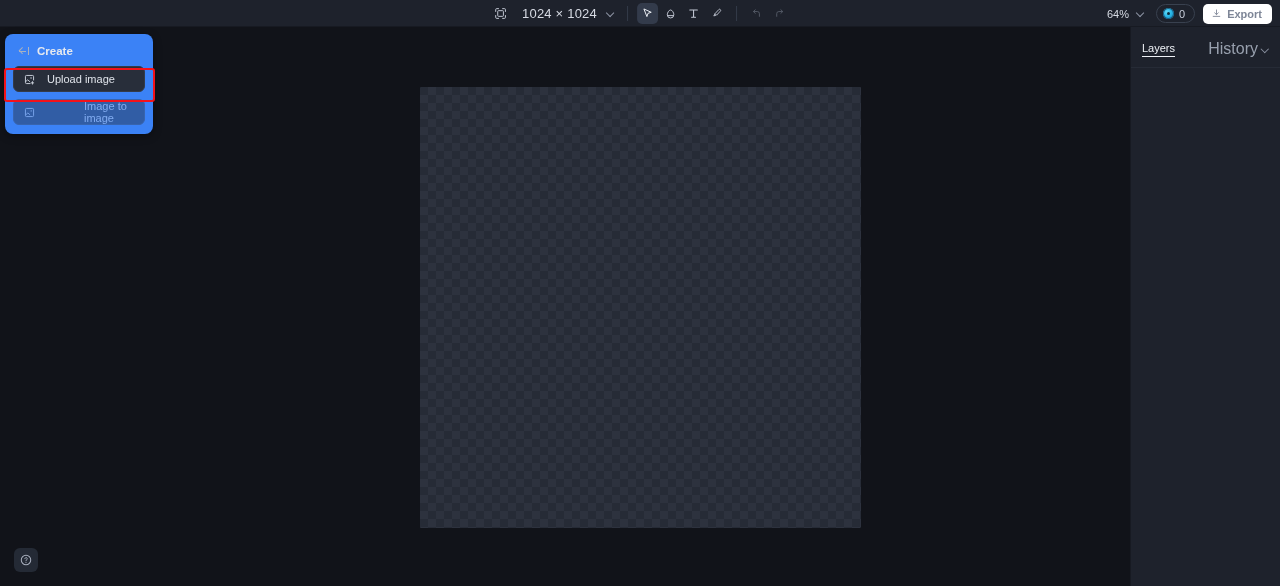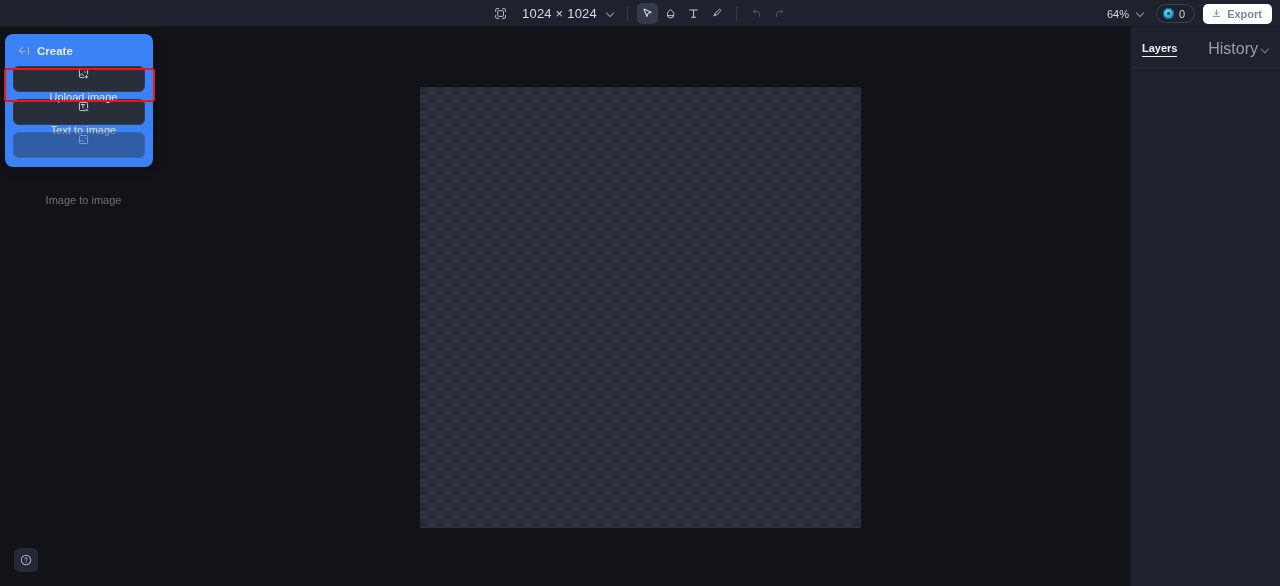--- a/index.html
+++ b/index.html
@@ -101,21 +101,21 @@
   }
   .collapse-arrow {
     position:absolute; left:0.5px; top:2.5px; width:4.5px; height:4.5px;
     border-left:1.3px solid #aab1bf; border-bottom:1.3px solid #aab1bf;
     transform:rotate(45deg);
   }
   .create-item {
     display:flex; align-items:center; gap:11px;
     height:26px; margin-bottom:7px;
     background:#282e3a; border:1px solid #343b49; border-radius:6px;
-    padding-left:9px; cursor:pointer;flex-direction:column;
+    padding-left:9px; cursor:pointer;
   }
   .create-item:last-child { margin-bottom:0; }
   .create-item.disabled { opacity:.42; cursor:default; background:#252b36;gap:48px; }
   .create-item .lbl { color:#dfe3ea; font-size:11px; }
 
   
   .hl-box {
     position:absolute; left:4px; top:68px; width:151px; height:34px;
     border:2px solid #f3121a; border-radius:3px; pointer-events:none; z-index:30;
   }
@@ -137,21 +137,21 @@
   .right-panel {
     position:absolute; right:0; top:27px; width:150px; height:559px;
     background:#1e222c; border-left:1px solid #171a22;
   }
   .rp-head {
     display:flex; align-items:center; justify-content:space-between;
     padding: 13px 11px 9px 11px;
     border-bottom:1px solid #262b36;
   }
   .rp-tab-layers {
-    color:#eef1f6; font-size:11px; font-weight:700;
+    color:#eef1f6; font-size:11px; font-weight:400;
     border-bottom:1.5px solid #eef1f6; padding-bottom:2px; cursor:pointer;
   }
   .rp-tab-history {
     display:flex; align-items:center; gap:3px;
     color:#98a0ae; font-size:16px; cursor:pointer;
   }
   .chev-dn-sm { display:inline-block; width:8px; height:8px; position:relative; }
   .chev-dn-sm::before {
     content:""; position:absolute; left:1px; top:1px; width:4.5px; height:4.5px;
     border-right:1.2px solid #8d94a4; border-bottom:1.2px solid #8d94a4;
@@ -294,30 +294,20 @@
         <svg width="13" height="13" viewBox="0 0 16 16" fill="none">
           <path d="M13 8.6V4.3A1.3 1.3 0 0011.7 3H4.3A1.3 1.3 0 003 4.3v7.4A1.3 1.3 0 004.3 13h4.4" stroke="#cfd5e0" stroke-width="1.15" stroke-linecap="round"></path>
           <path d="M3.3 10.6l2.5-2.2 2.4 2.1" stroke="#cfd5e0" stroke-width="1.1" stroke-linecap="round" stroke-linejoin="round"></path>
           <circle cx="9.9" cy="6.1" r="0.85" fill="#cfd5e0"></circle>
           <path d="M11.6 10.6v3.1M10.05 12.15h3.1" stroke="#cfd5e0" stroke-width="1.15" stroke-linecap="round"></path>
         </svg>
       </span>
       <span class="lbl">Upload image</span>
     </div>
 
-    <div class="create-item">
-      <span>
-        <svg width="13" height="13" viewBox="0 0 16 16" fill="none">
-          <path d="M13 9.4V4.3A1.3 1.3 0 0011.7 3H4.3A1.3 1.3 0 003 4.3v7.4A1.3 1.3 0 004.3 13h5.2" stroke="#cfd5e0" stroke-width="1.15" stroke-linecap="round"></path>
-          <path d="M5.3 5.6h4.2M7.4 5.6v4.1" stroke="#cfd5e0" stroke-width="1.15" stroke-linecap="round"></path>
-          <path d="M10.6 11.1l2.5 2.5M13.1 11.1l-2.5 2.5" stroke="#cfd5e0" stroke-width="1.1" stroke-linecap="round"></path>
-        </svg>
-      </span>
-      <span class="lbl">Text to image</span>
-    </div>
 
     <div class="create-item disabled">
       <span>
         <svg width="13" height="13" viewBox="0 0 16 16" fill="none">
           <rect x="3" y="3" width="10" height="10" rx="1.3" stroke="#cfd5e0" stroke-width="1.15"></rect>
           <path d="M3.4 10.9l2.6-2.4 2.4 2.2" stroke="#cfd5e0" stroke-width="1.1" stroke-linecap="round" stroke-linejoin="round"></path>
           <circle cx="10.1" cy="6" r="0.85" fill="#cfd5e0"></circle>
         </svg>
       </span>
       <span class="lbl">Image to image</span>

